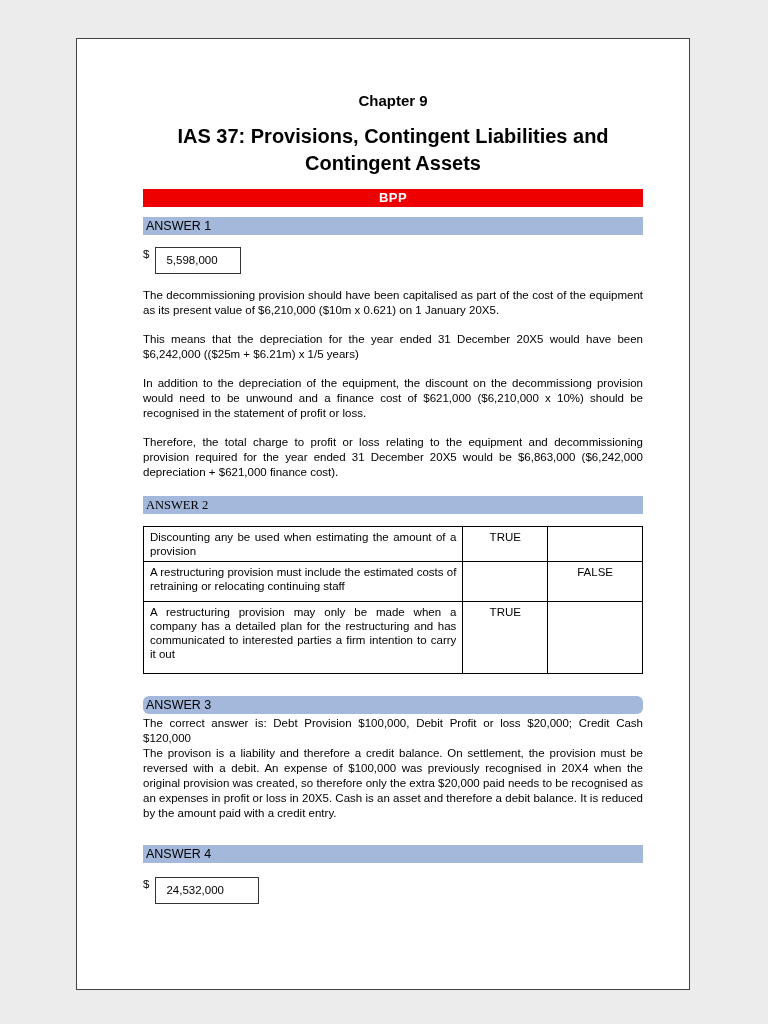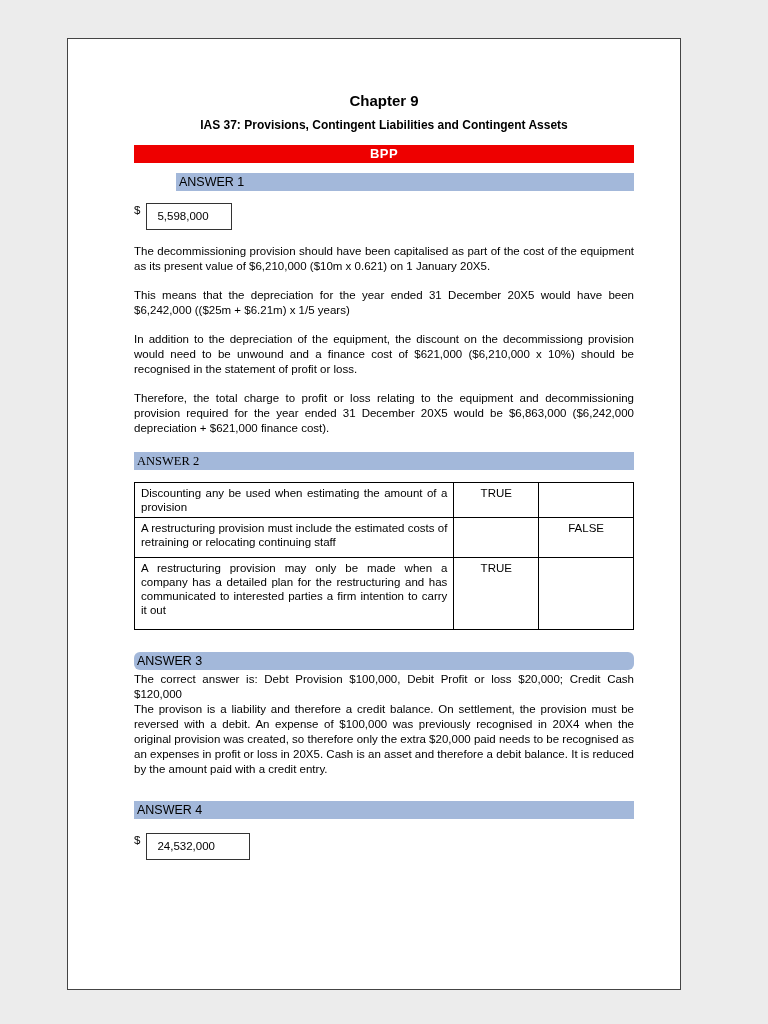--- a/index.html
+++ b/index.html
@@ -10,65 +10,65 @@
   }
   .viewport {
     position: relative;
     width: 768px;
     height: 1024px;
     background: #ececec;
     overflow: hidden;
   }
   .page {
     position: absolute;
-    left: 67px;
+    left: 76px;
     top: 38px;
     width: 614px;
     height: 952px;
     background: #ffffff;
     border: 1px solid #444444;
   }
   .content {
     padding: 52px 46px 0 66px;
   }
   .title-block {
     text-align: center;
     color: #000;
   }
   .title-block h1 {
     font-size: 15px;
     font-weight: bold;
     line-height: 1.35;
   }
   .title-block h2 {
-    font-size: 12px;
+    font-size: 20px;
     font-weight: bold;
     line-height: 1.35;
     max-width: 500px;
-    margin: 6px auto;
+    margin: 12px auto;
   }
   .banner {
     margin-top: 12px;
     background: #ee0000;
     color: #ffffff;
     font-weight: bold;
     font-size: 13px;
     text-align: center;
     height: 18px;
     line-height: 18px;
     letter-spacing: 0.5px;
   }
   .answer-header {
     background: #a3b8da;
     color: #000000;
     font-size: 12.5px;
     padding: 2px 3px;
     line-height: 14px;
   }
-  .mt10 { margin-top: 10px; margin-left: 42px; }
+  .mt10 { margin-top: 10px; }
   .mt16 { margin-top: 16px; font-family: Liberation Serif, serif; }
   .mt22 { margin-top: 22px; border-radius: 6px; }
   .mt24 { margin-top: 24px; }
   .amount-row {
     margin-top: 12px;
     display: flex;
     align-items: flex-start;
     gap: 6px;
   }
   .dollar {

